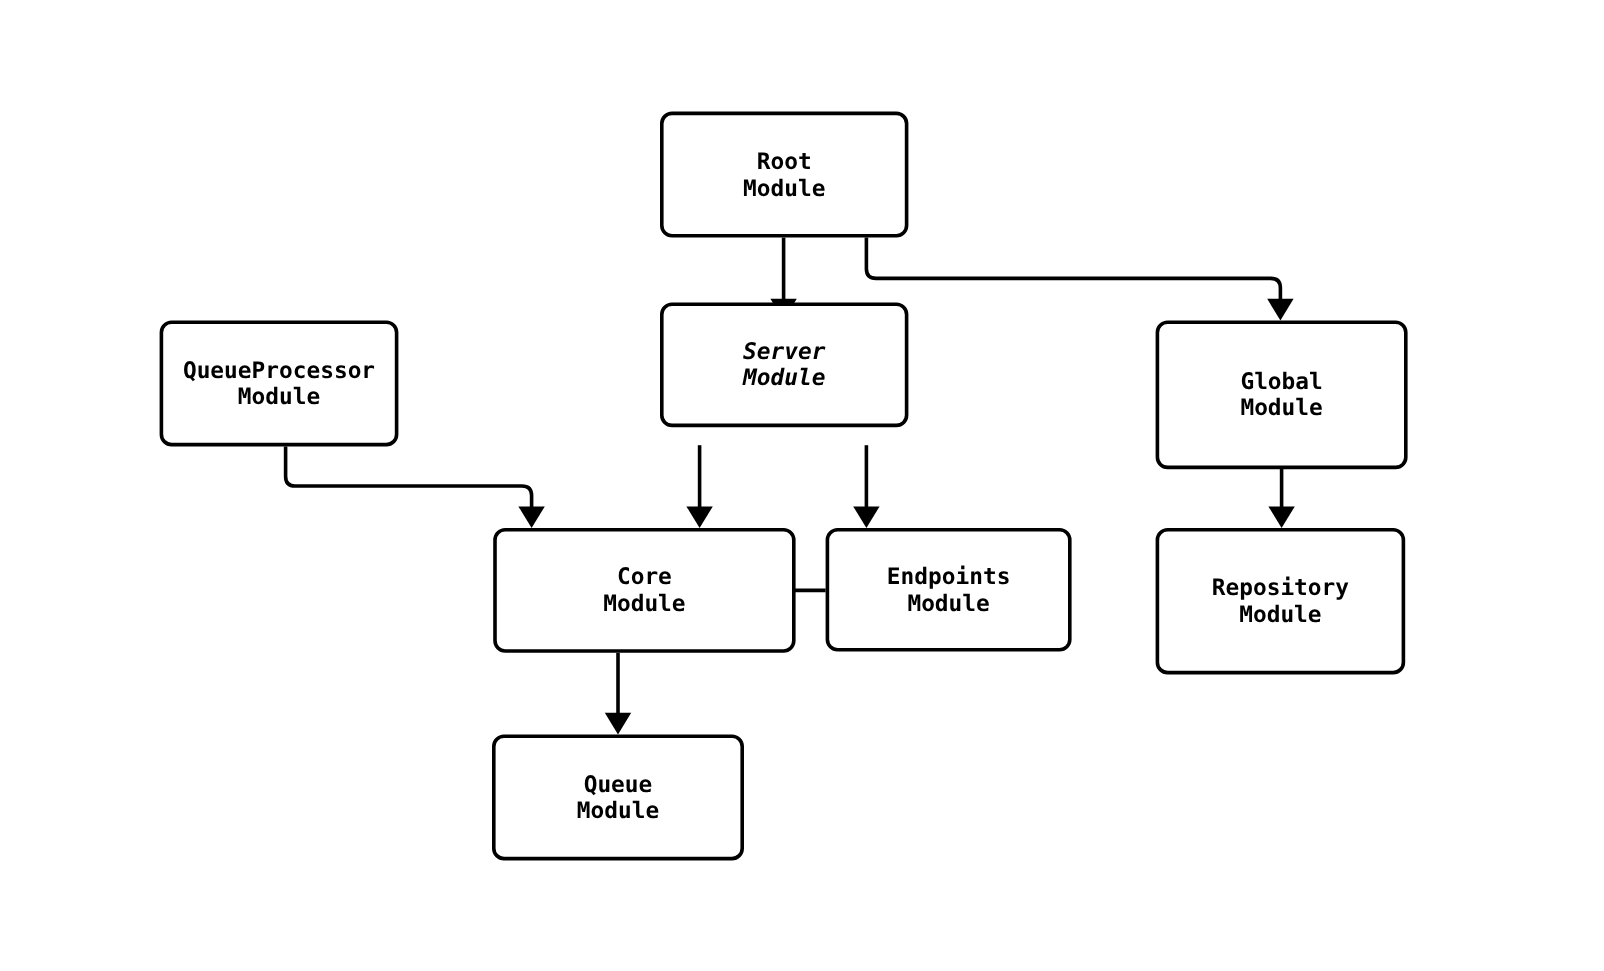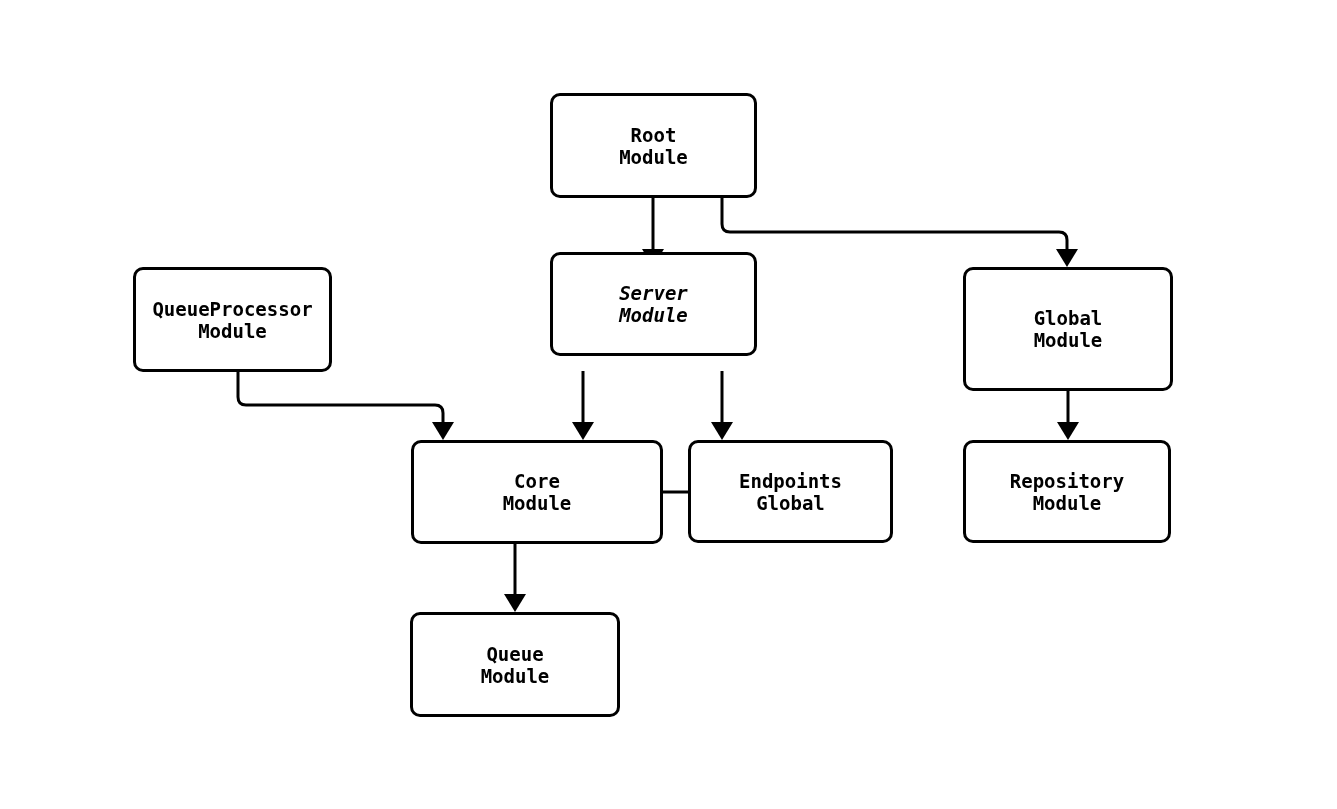--- a/index.html
+++ b/index.html
@@ -113,24 +113,24 @@
 Module</span>
   </div>
 
   <div class="node" style="left:411px; top:440px; width:252px; height:104px;">
     <span class="label">Core
 Module</span>
   </div>
 
   <div class="node" style="left:688px; top:440px; width:205px; height:103px;">
     <span class="label">Endpoints
-Global</span>
+Module</span>
   </div>
 
-  <div class="node" style="left:963px; top:440px; width:208px; height:103px;">
+  <div class="node" style="left:963px; top:440px; width:208px; height:122px;">
     <span class="label">Repository
 Module</span>
   </div>
 
   <div class="node" style="left:410px; top:612px; width:210px; height:105px;">
     <span class="label">Queue
 Module</span>
   </div>
 
 </div>

